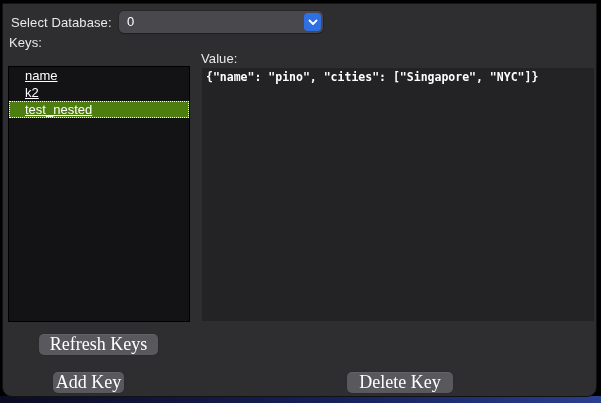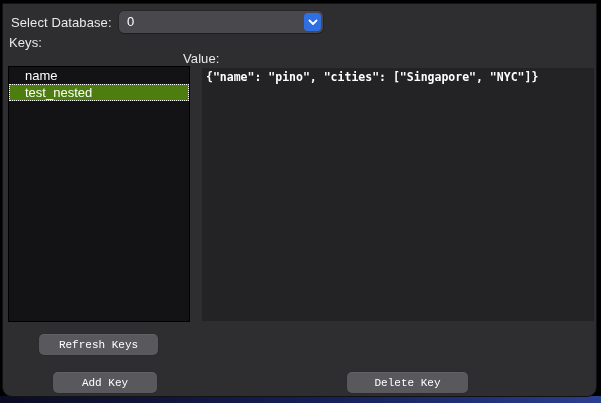--- a/index.html
+++ b/index.html
@@ -23,21 +23,21 @@
   }
   .label {
     position: absolute;
     color: #e9e9ea;
     font-size: 13px;
     font-weight: 500;
     letter-spacing: 0.1px;
   }
   .select-db-label { left: 8px; top: 11px; }
   .keys-label  { left: 6px; top: 31px; }
-  .value-label { left: 180px; top: 47px; }
+  .value-label { left: 198px; top: 47px; }
 
   .dropdown {
     position: absolute; left: 116px; top: 7px; width: 204px; height: 22px;
     background: #49494d;
     border-radius: 5px;
     box-shadow: 0 0 0 0.5px #1f1f21, 0 1px 1px rgba(0,0,0,0.3);
     cursor: default;
   }
   .dropdown-value {
     position: absolute; left: 8px; top: 3px;
@@ -57,20 +57,21 @@
     border: 1px solid #000;
     overflow: hidden;
   }
   .key-item {
     height: 17px;
     line-height: 17px;
     padding: 0 16px;
     color: #ffffff;
     font-size: 13px;
     white-space: nowrap;
+    text-decoration: underline;
   }
   .key-item.selected {
     background: #4d7c0f;
     outline: 1px dotted #ffffff;
     outline-offset: -1px;
   }
 
   .value-area {
     position: absolute; left: 199px; top: 64px; width: 392px; height: 253px;
     background: #232325;
@@ -84,31 +85,31 @@
     word-break: break-all;
     cursor: text;
   }
 
   .btn {
     position: absolute;
     background: #58585d;
     border: none;
     border-radius: 5px;
     color: #ffffff;
-    font-family: Liberation Mono, monospace;
-    font-size: 11px;
+    font-family: Liberation Serif, serif;
+    font-size: 18px;
     font-weight: 500;
     height: 21px;
     box-shadow: 0 0 0 0.5px #29292b, inset 0 0.5px 0 rgba(255,255,255,0.12);
     cursor: default;
   }
   .btn-refresh { left: 36px;  top: 330px; width: 119px; }
-  .btn-add     { left: 50px;  top: 368px; width: 104px; text-align: center;  }
+  .btn-add     { left: 50px;  top: 368px; width: 71px; text-align: center;  }
   .btn-set     { left: 348px; top: 330px; width: 97px;  }
-  .btn-delete  { left: 344px; top: 368px; width: 121px; }
+  .btn-delete  { left: 344px; top: 368px; width: 106px; }
 </style>
 </head>
 <body>
 
 <div class="window">
 
   <span class="label select-db-label">Select Database:</span>
 
   <div class="dropdown">
     <span class="dropdown-value">0</span>
@@ -118,20 +119,21 @@
       </svg>
     </span>
   </div>
 
   <span class="label keys-label">Keys:</span>
 
   <span class="label value-label">Value:</span>
 
   <div class="keys-list">
     <div class="key-item">name</div>
+    <div class="key-item">k2</div>
     <div class="key-item selected">test_nested</div>
   </div>
 
   <div class="value-area">{"name": "pino", "cities": ["Singapore", "NYC"]}</div>
 
   <button class="btn btn-refresh">Refresh Keys</button>
 
   <button class="btn btn-add">Add Key</button>
 
 

